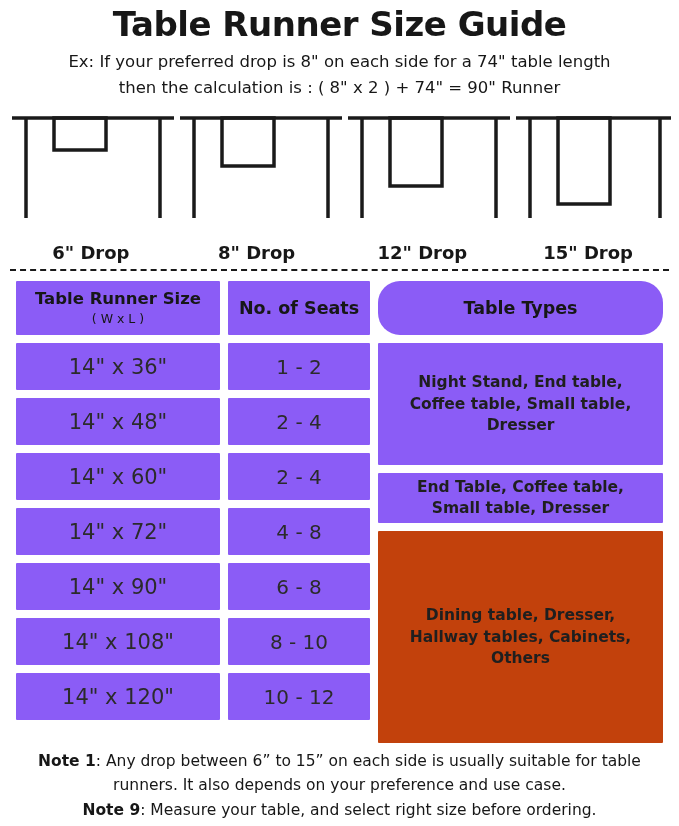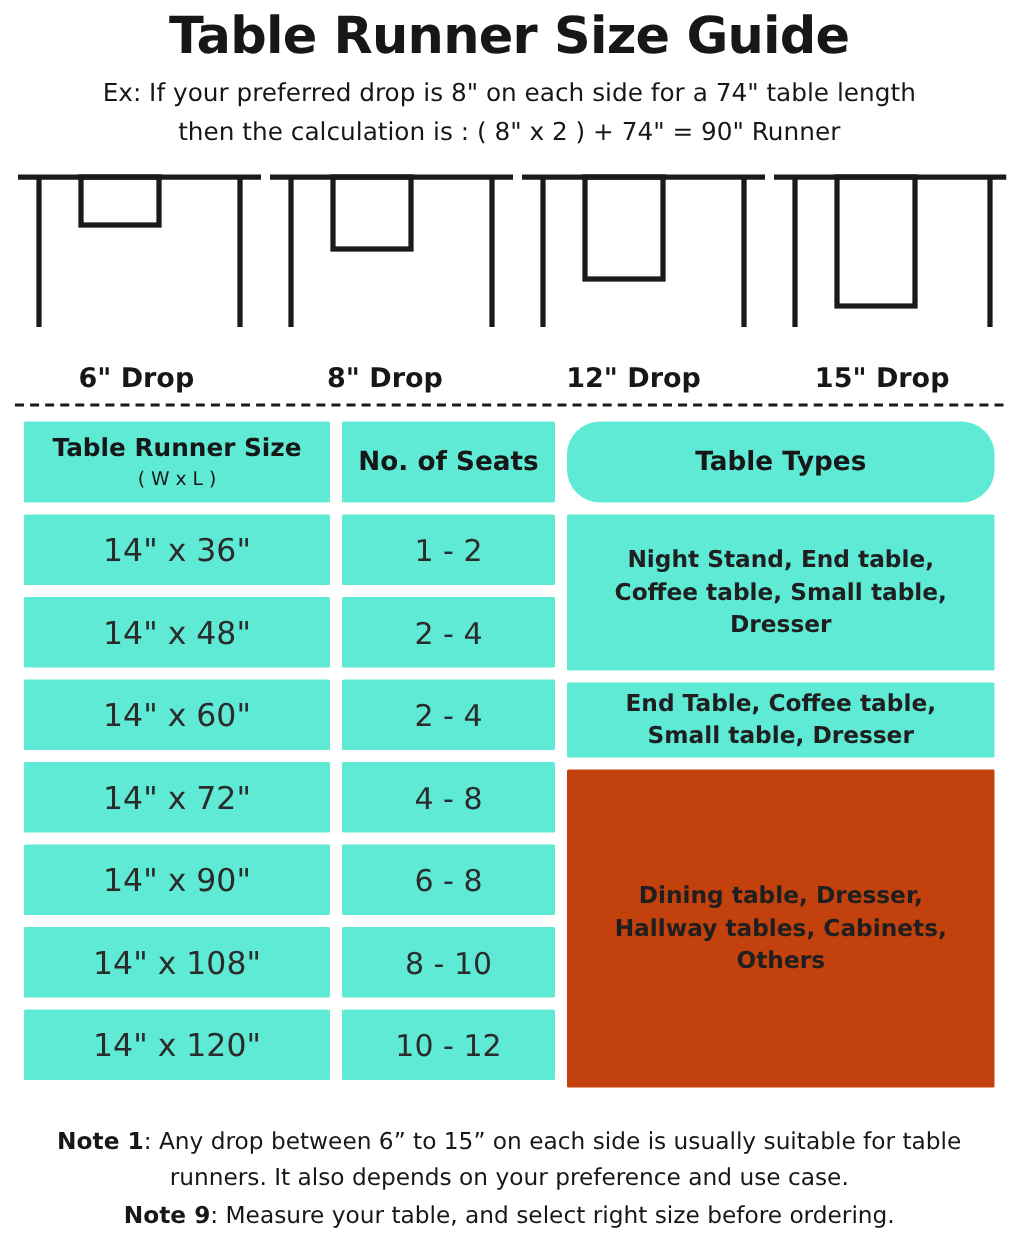--- a/index.html
+++ b/index.html
@@ -68,21 +68,21 @@
     margin-top: 10px;
     display: flex;
     gap: 8px;
     padding: 0 8px;
   }
   .col-runner { width: 204px; }
   .col-seats  { width: 142px; }
   .col-types  { flex: 1; }
 
   .cell {
-    background: #5eead4;
+    background: #8b5cf6;
     display: flex;
     align-items: center;
     justify-content: center;
     text-align: center;
     margin-bottom: 8px;
     border-radius: 1px;
   }
   .cell.light { background: #c2410c; }
 
   .head-cell {
@@ -198,21 +198,21 @@
       <div class="cell seat-cell">2 - 4</div>
       <div class="cell seat-cell">2 - 4</div>
       <div class="cell seat-cell">4 - 8</div>
       <div class="cell seat-cell">6 - 8</div>
       <div class="cell seat-cell">8 - 10</div>
       <div class="cell seat-cell">10 - 12</div>
     </div>
 
     <div class="col-types">
       <div class="cell head-cell types">Table Types</div>
-      <div class="cell type-cell" style="height:104px">Night Stand, End table, Coffee table, Small table, Dresser</div>
+      <div class="cell type-cell" style="height:122px">Night Stand, End table, Coffee table, Small table, Dresser</div>
       <div class="cell type-cell" style="height:50px">End Table, Coffee table, Small table, Dresser</div>
       <div class="cell light type-cell" style="height:212px">Dining table, Dresser, Hallway tables, Cabinets, Others</div>
     </div>
 
   </div>
 
   <div class="notes">
     <p>
       <b>Note 1</b><span>: Any drop between 6” to 15” on each side is usually suitable for table runners. It also depends on your preference and use case.</span>
     </p>

